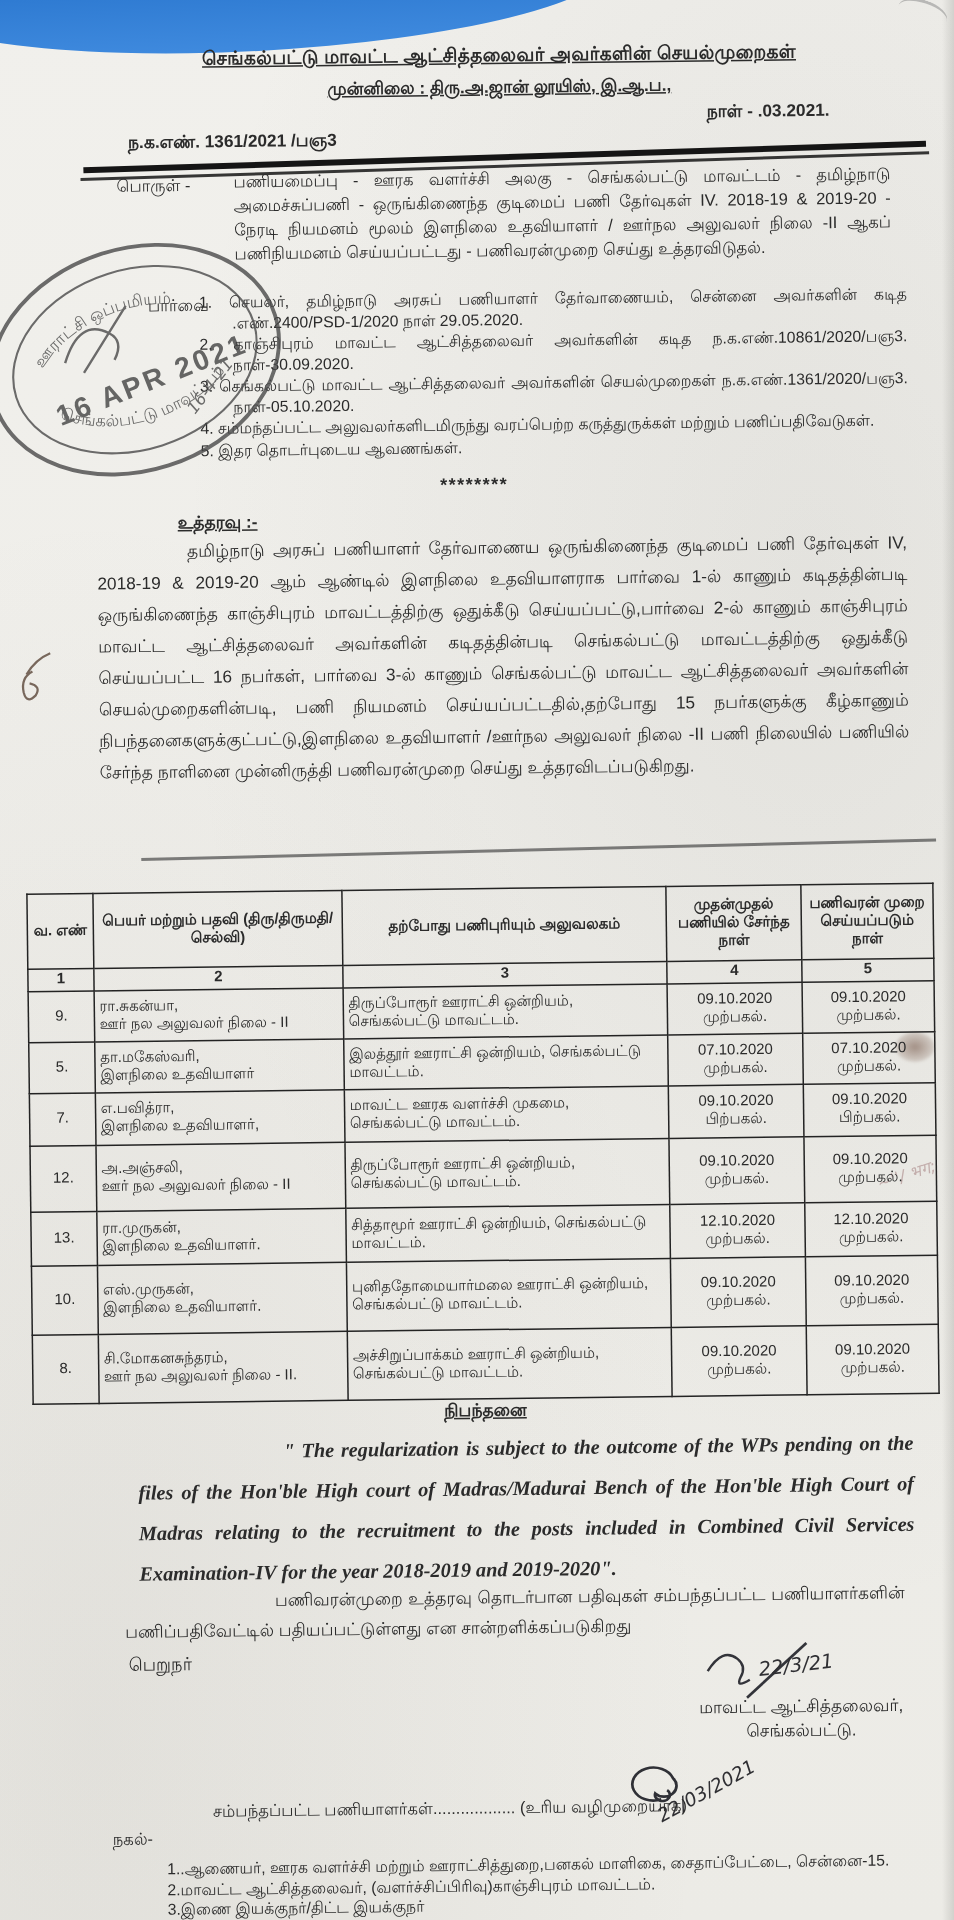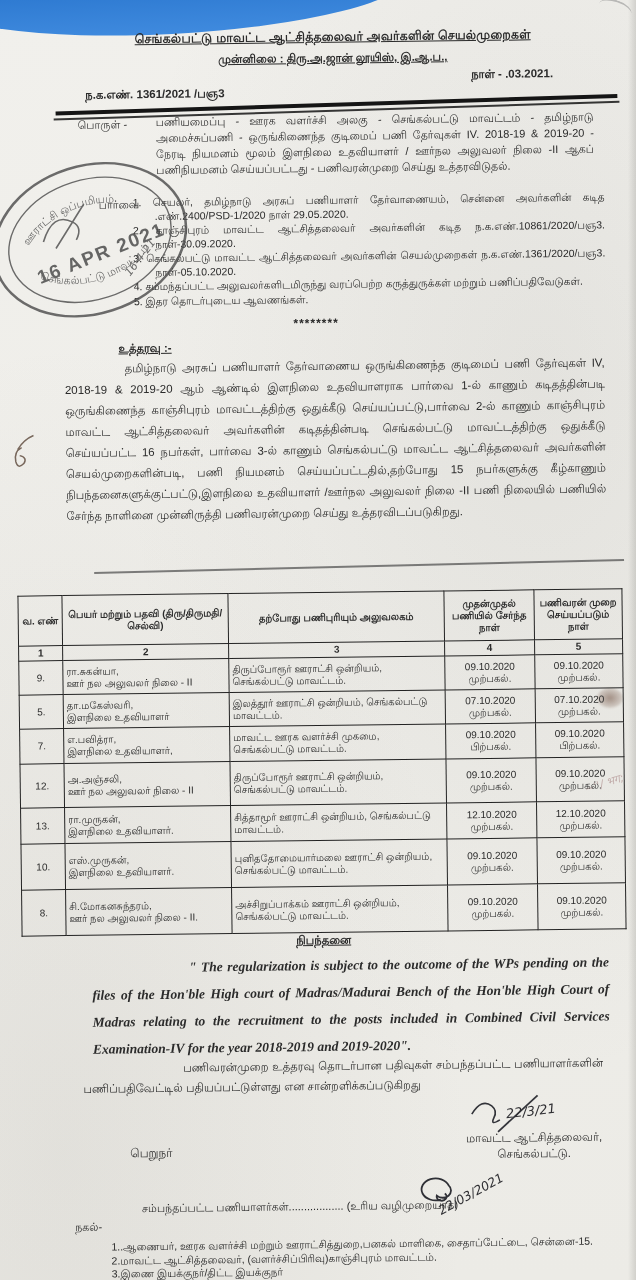--- a/index.html
+++ b/index.html
@@ -158,21 +158,21 @@
     </svg>
     <div class="abs hand" style="left:500px;top:1106px;font-size:13px;transform:rotate(-6deg);">22/3/21</div>
     <div class="abs tam center" style="left:438px;top:1134px;width:180px;font-size:11.5px;">மாவட்ட ஆட்சித்தலைவர்,</div>
     <div class="abs tam center" style="left:438px;top:1150px;width:180px;font-size:11.5px;">செங்கல்பட்டு.</div>
 
     <svg class="abs" style="left:404px;top:1176px;" width="70" height="50" viewBox="0 0 70 50">
       <path d="M30 25 a14 11 0 1 1 8 -14 a8 7 0 1 1 -12 10 a5 4 0 1 0 8 -2" fill="none" stroke="#2f3036" stroke-width="1.8"></path>
     </svg>
     <div class="abs hand" style="left:428px;top:1188px;font-size:12.5px;transform:rotate(-28deg);">22/03/2021</div>
 
-    <div class="abs tam" style="left:80px;top:1144px;font-size:12px;margin-left:44px;">பெறுநர்</div>
+    <div class="abs tam" style="left:80px;top:1100px;font-size:12px;">பெறுநர்</div>
     <div class="abs tam" style="left:135px;top:1200px;width:430px;font-size:11px;">சம்பந்தப்பட்ட பணியாளர்கள்.................. (உரிய வழிமுறையாக)</div>
     <div class="abs tam" style="left:68px;top:1218px;font-size:11px;">நகல்-</div>
     <div class="abs tam small" style="left:104px;top:1238px;width:490px;">
       <div style="padding-left:14px;text-indent:-14px;">1..ஆணையர், ஊரக வளர்ச்சி மற்றும் ஊராட்சித்துறை,பனகல் மாளிகை, சைதாப்பேட்டை,    சென்னை-15.</div>
       <div>2.மாவட்ட ஆட்சித்தலைவர், (வளர்ச்சிப்பிரிவு)காஞ்சிபுரம் மாவட்டம்.</div>
       <div>3.இணை இயக்குநர்/திட்ட இயக்குநர்</div>
     </div>
 
     <svg class="abs" style="left:-10px;top:150px;transform:rotate(-17deg);opacity:.8;" width="210" height="175" viewBox="0 0 210 175">
       <ellipse cx="105" cy="87" rx="98" ry="74" fill="none" stroke="#4a4a4a" stroke-width="2.6"></ellipse>

